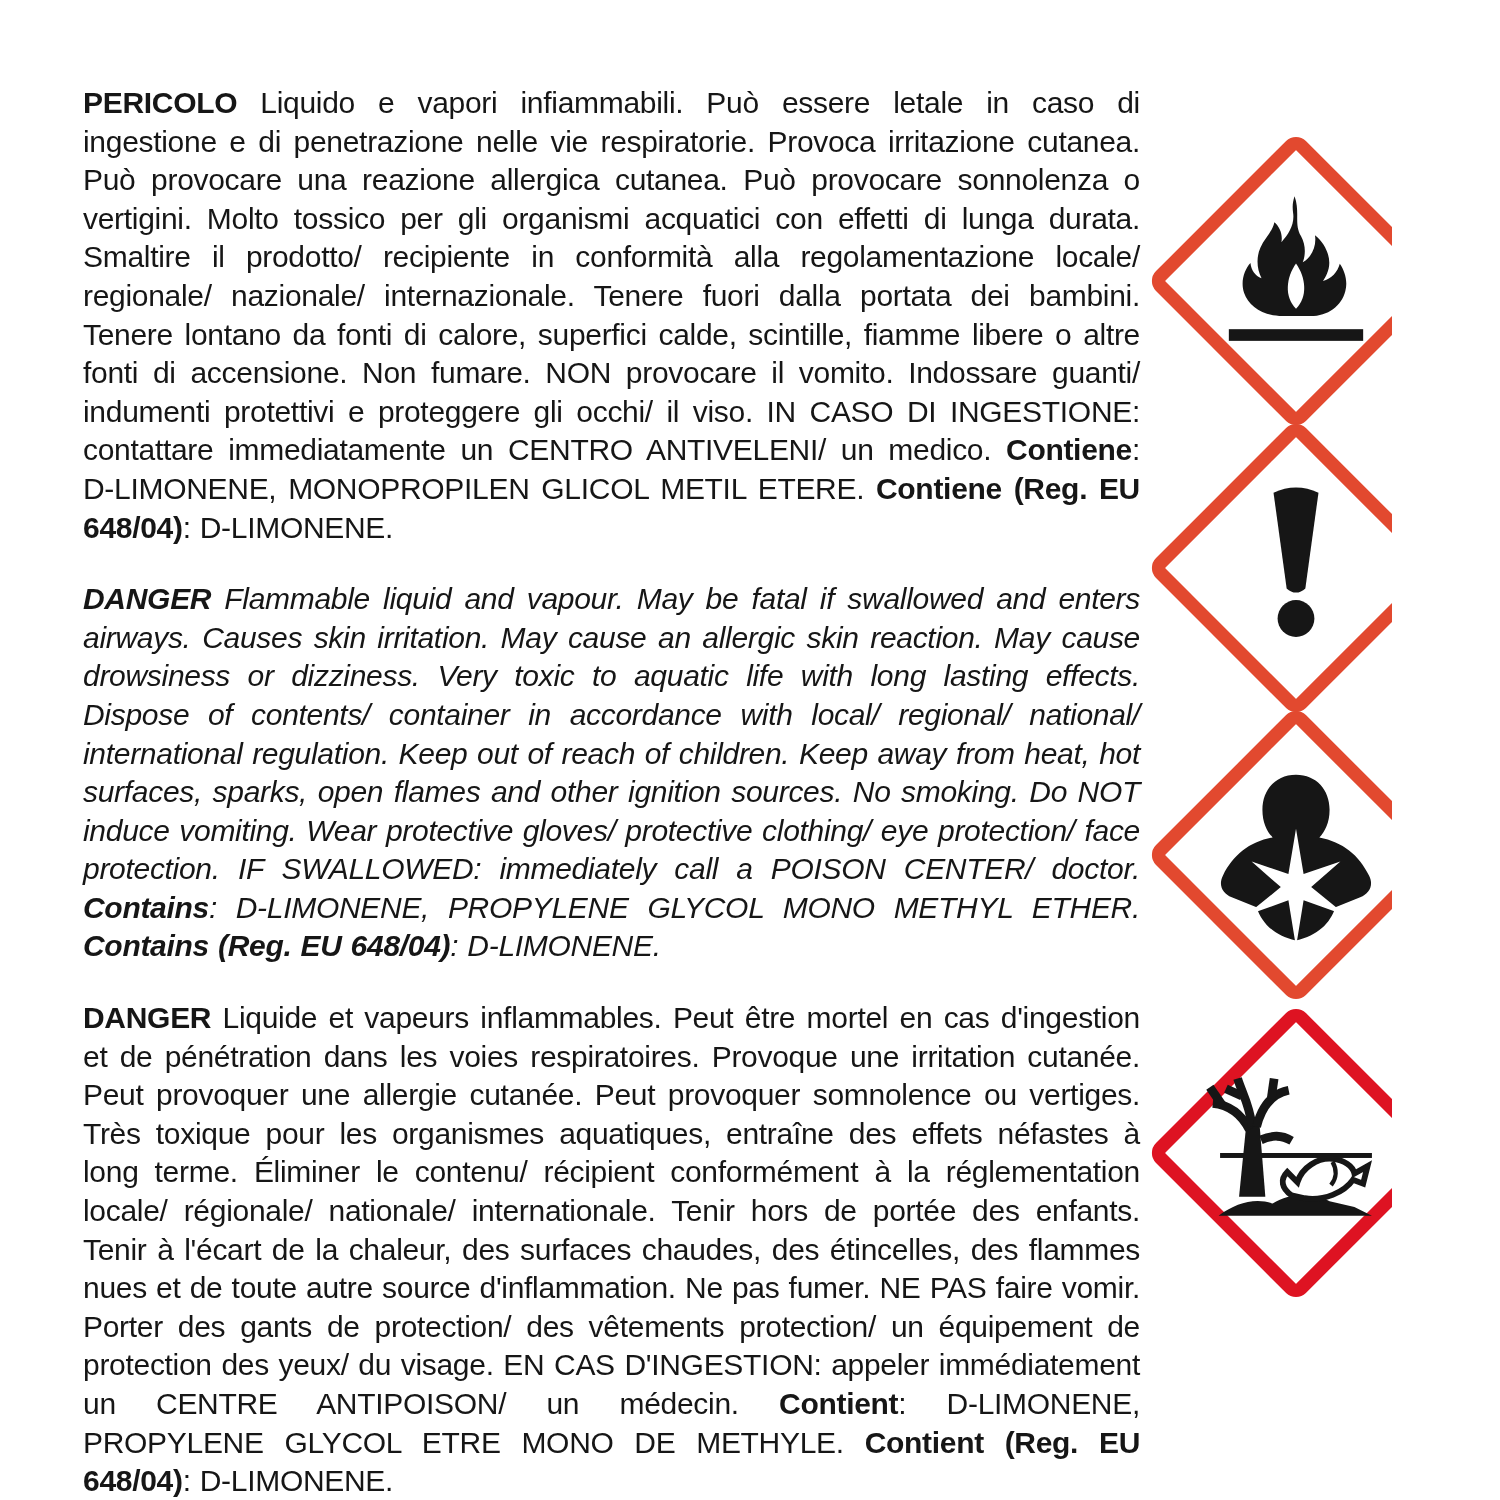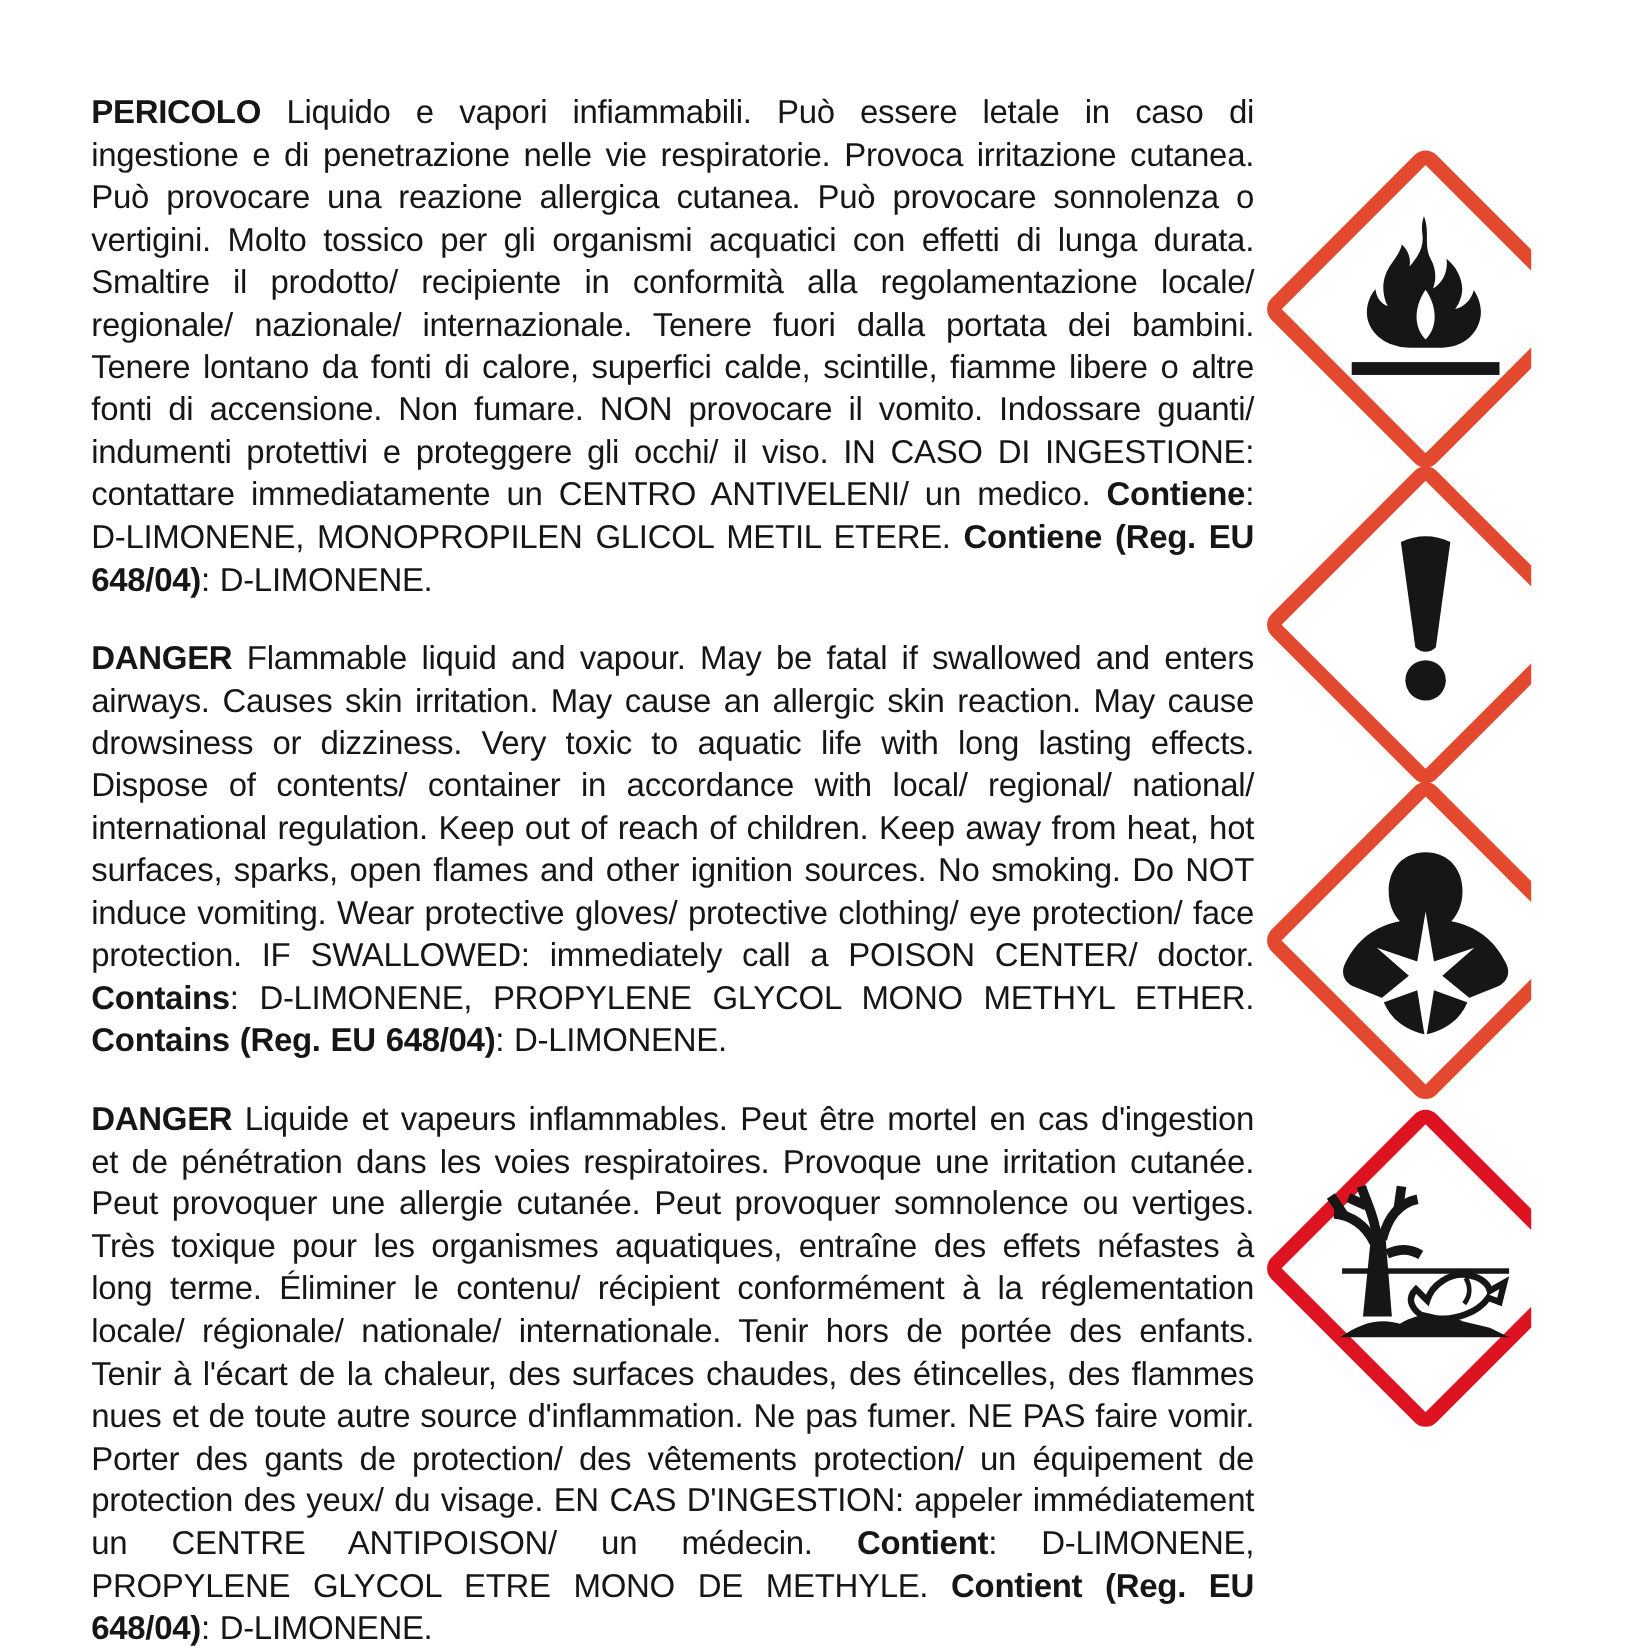--- a/index.html
+++ b/index.html
@@ -20,21 +20,21 @@
   .para {
     margin: 0 0 33px 0;
     font-size: 30px;
     line-height: 38.6px;
     color: #161616;
     text-align: justify;
     letter-spacing: -0.3px;
     word-spacing: 1px;
   }
   .para:last-child { margin-bottom: 0; }
-  .para.italic { }
+  .para.italic { font-style: italic; }
   .para span.b { font-weight: bold; }
   .picto-col { position: absolute; left: 0; top: 0; width: 1500px; height: 1500px; pointer-events: none; }
   .picto {
     position: absolute;
     left: 1150px;
     width: 292px;
     height: 292px;
   }
   .picto svg { display: block; width: 100%; height: 100%; }
   .picto-1 { top: 135px; }

